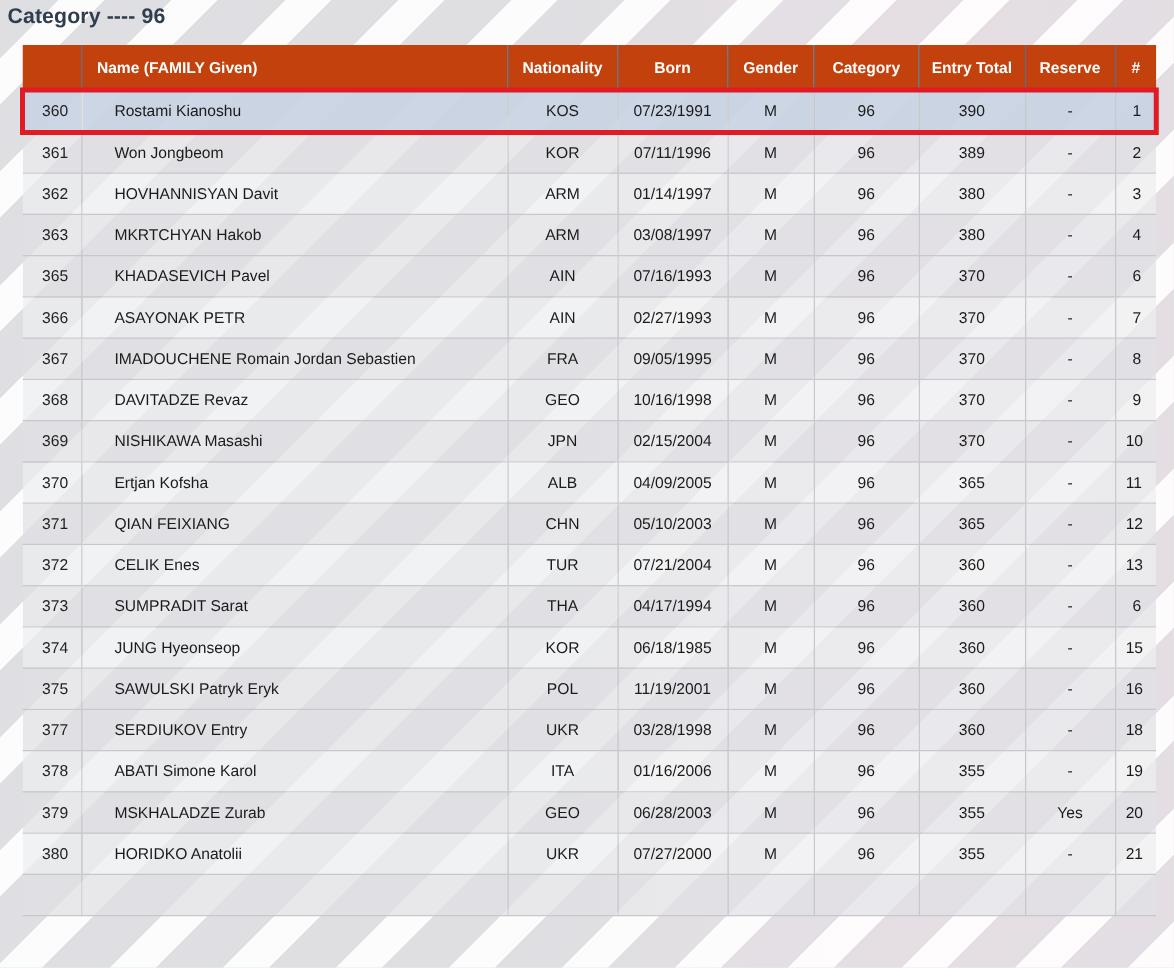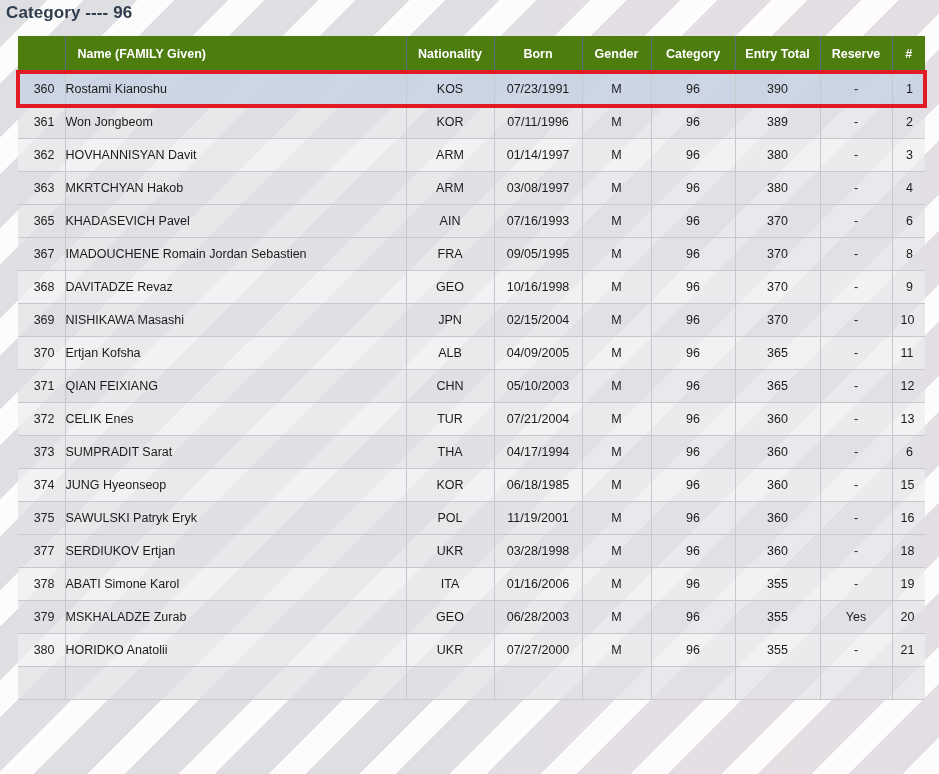--- a/index.html
+++ b/index.html
@@ -64,21 +64,21 @@
     overflow: hidden;
   }
   table.entries {
     border-collapse: collapse;
     width: 907px;
     table-layout: fixed;
     font-size: 12.5px;
     color: #1b1b1b;
   }
   table.entries thead th {
-    background: #4d7c0f;
+    background: #c2410c;
     color: #ffffff;
     font-size: 12.5px;
     font-weight: bold;
     height: 36px;
     padding: 0 8px;
     border-right: 1px solid #5d6d83;
     border-bottom: 1px solid #11192a;
     text-align: center;
     white-space: nowrap;
     box-sizing: border-box;
@@ -93,21 +93,21 @@
     border-right: 1px solid #c6c8cb;
     border-bottom: 1px solid #c6c8cb;
     text-align: center;
     white-space: nowrap;
     overflow: hidden;
     box-sizing: border-box;
     background-clip: padding-box;
   }
   table.entries tbody td:last-child { border-right: none; }
   table.entries tbody td.col-id { text-align: right; padding-right: 10px; color:#222; }
-  table.entries tbody td.col-name { text-align: left; padding-left: 0; }
+  table.entries tbody td.col-name { text-align: left; padding-left: 26px; }
   table.entries tbody td.col-num { text-align: right; padding-right: 12px; }
 
   
   tbody tr.r-odd  td { background: rgba(237,238,240,0.72); }
   tbody tr.r-even td { background: rgba(224,225,228,0.72); }
 
   
   tbody tr.highlight td {
     background: rgba(201,210,227,0.92);
   }
@@ -207,20 +207,31 @@
             <td class="col-id">365</td>
             <td class="col-name">KHADASEVICH Pavel</td>
             <td>AIN</td>
             <td>07/16/1993</td>
             <td>M</td>
             <td>96</td>
             <td>370</td>
             <td class="col-reserve">-</td>
             <td class="col-num">6</td>
           </tr>
+          <tr class="r-odd">
+            <td class="col-id">366</td>
+            <td class="col-name">ASAYONAK PETR</td>
+            <td>AIN</td>
+            <td>02/27/1993</td>
+            <td>M</td>
+            <td>96</td>
+            <td>370</td>
+            <td class="col-reserve">-</td>
+            <td class="col-num">7</td>
+          </tr>
           <tr class="r-even">
             <td class="col-id">367</td>
             <td class="col-name">IMADOUCHENE Romain Jordan Sebastien</td>
             <td>FRA</td>
             <td>09/05/1995</td>
             <td>M</td>
             <td>96</td>
             <td>370</td>
             <td class="col-reserve">-</td>
             <td class="col-num">8</td>
@@ -308,21 +319,21 @@
             <td>POL</td>
             <td>11/19/2001</td>
             <td>M</td>
             <td>96</td>
             <td>360</td>
             <td class="col-reserve">-</td>
             <td class="col-num">16</td>
           </tr>
           <tr class="r-even">
             <td class="col-id">377</td>
-            <td class="col-name">SERDIUKOV Ertjan</td>
+            <td class="col-name">SERDIUKOV Entry</td>
             <td>UKR</td>
             <td>03/28/1998</td>
             <td>M</td>
             <td>96</td>
             <td>360</td>
             <td class="col-reserve">-</td>
             <td class="col-num">18</td>
           </tr>
           <tr class="r-odd">
             <td class="col-id">378</td>

